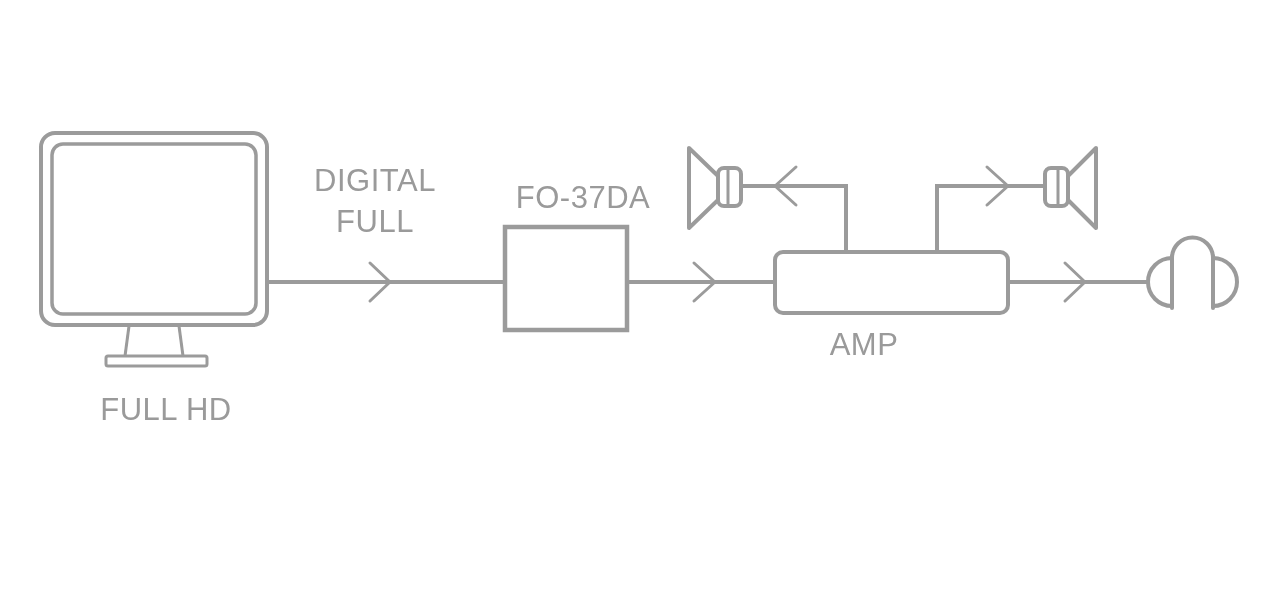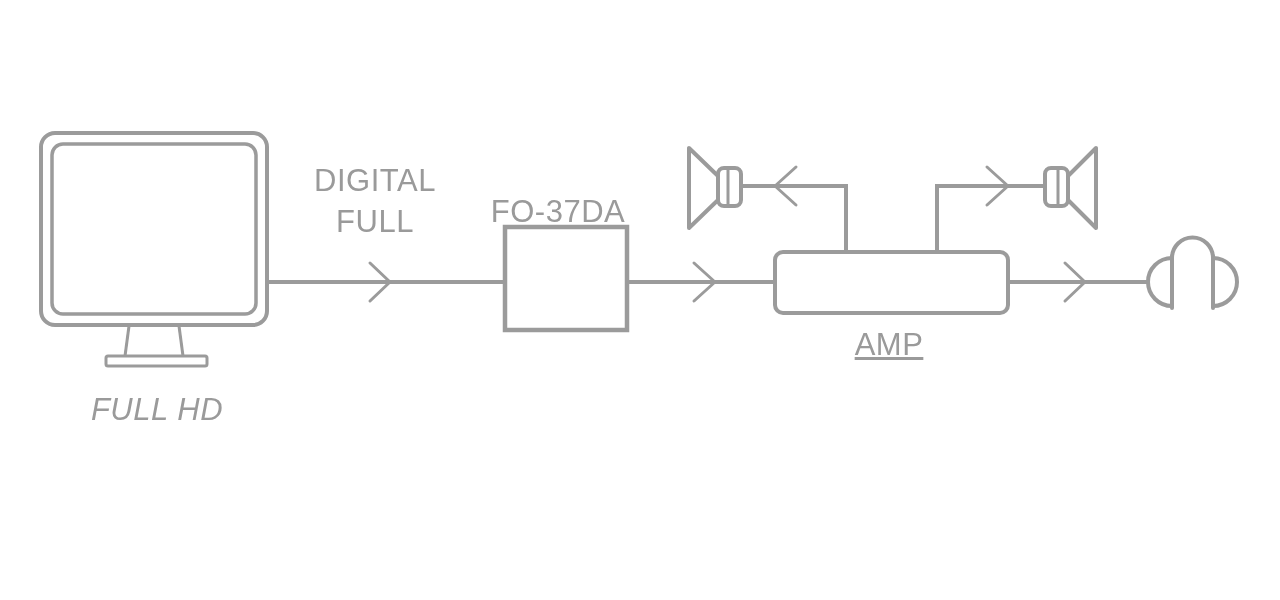--- a/index.html
+++ b/index.html
@@ -27,23 +27,23 @@
     font-size: 31px;
     font-weight: 400;
     letter-spacing: 0.5px;
     text-align: center;
     line-height: 41px;
     white-space: nowrap;
     user-select: none;
   }
   .label .ln { display: block; }
   .lbl-signal  { left: 262px; top: 160px; width: 226px; }
-  .lbl-conv    { left: 458px; top: 177px; width: 200px; margin-top: 14px; }
-  .lbl-amp     { left: 789px; top: 324px; width: 200px; text-decoration: underline; }
-  .lbl-monitor { left: 32px;  top: 390px; width: 250px; line-height: 39px; font-style: italic; }
+  .lbl-conv    { left: 483px; top: 177px; width: 200px; }
+  .lbl-amp     { left: 764px; top: 324px; width: 200px; }
+  .lbl-monitor { left: 41px;  top: 390px; width: 250px; line-height: 39px; }
 </style>
 </head>
 <body>
 
 <div class="canvas">
 
   <svg width="1280" height="600" viewBox="0 0 1280 600" fill="none" stroke="#9b9b9b">
 
     <g>
       <rect x="41" y="133" width="226" height="192" rx="14" stroke-width="4"></rect>

